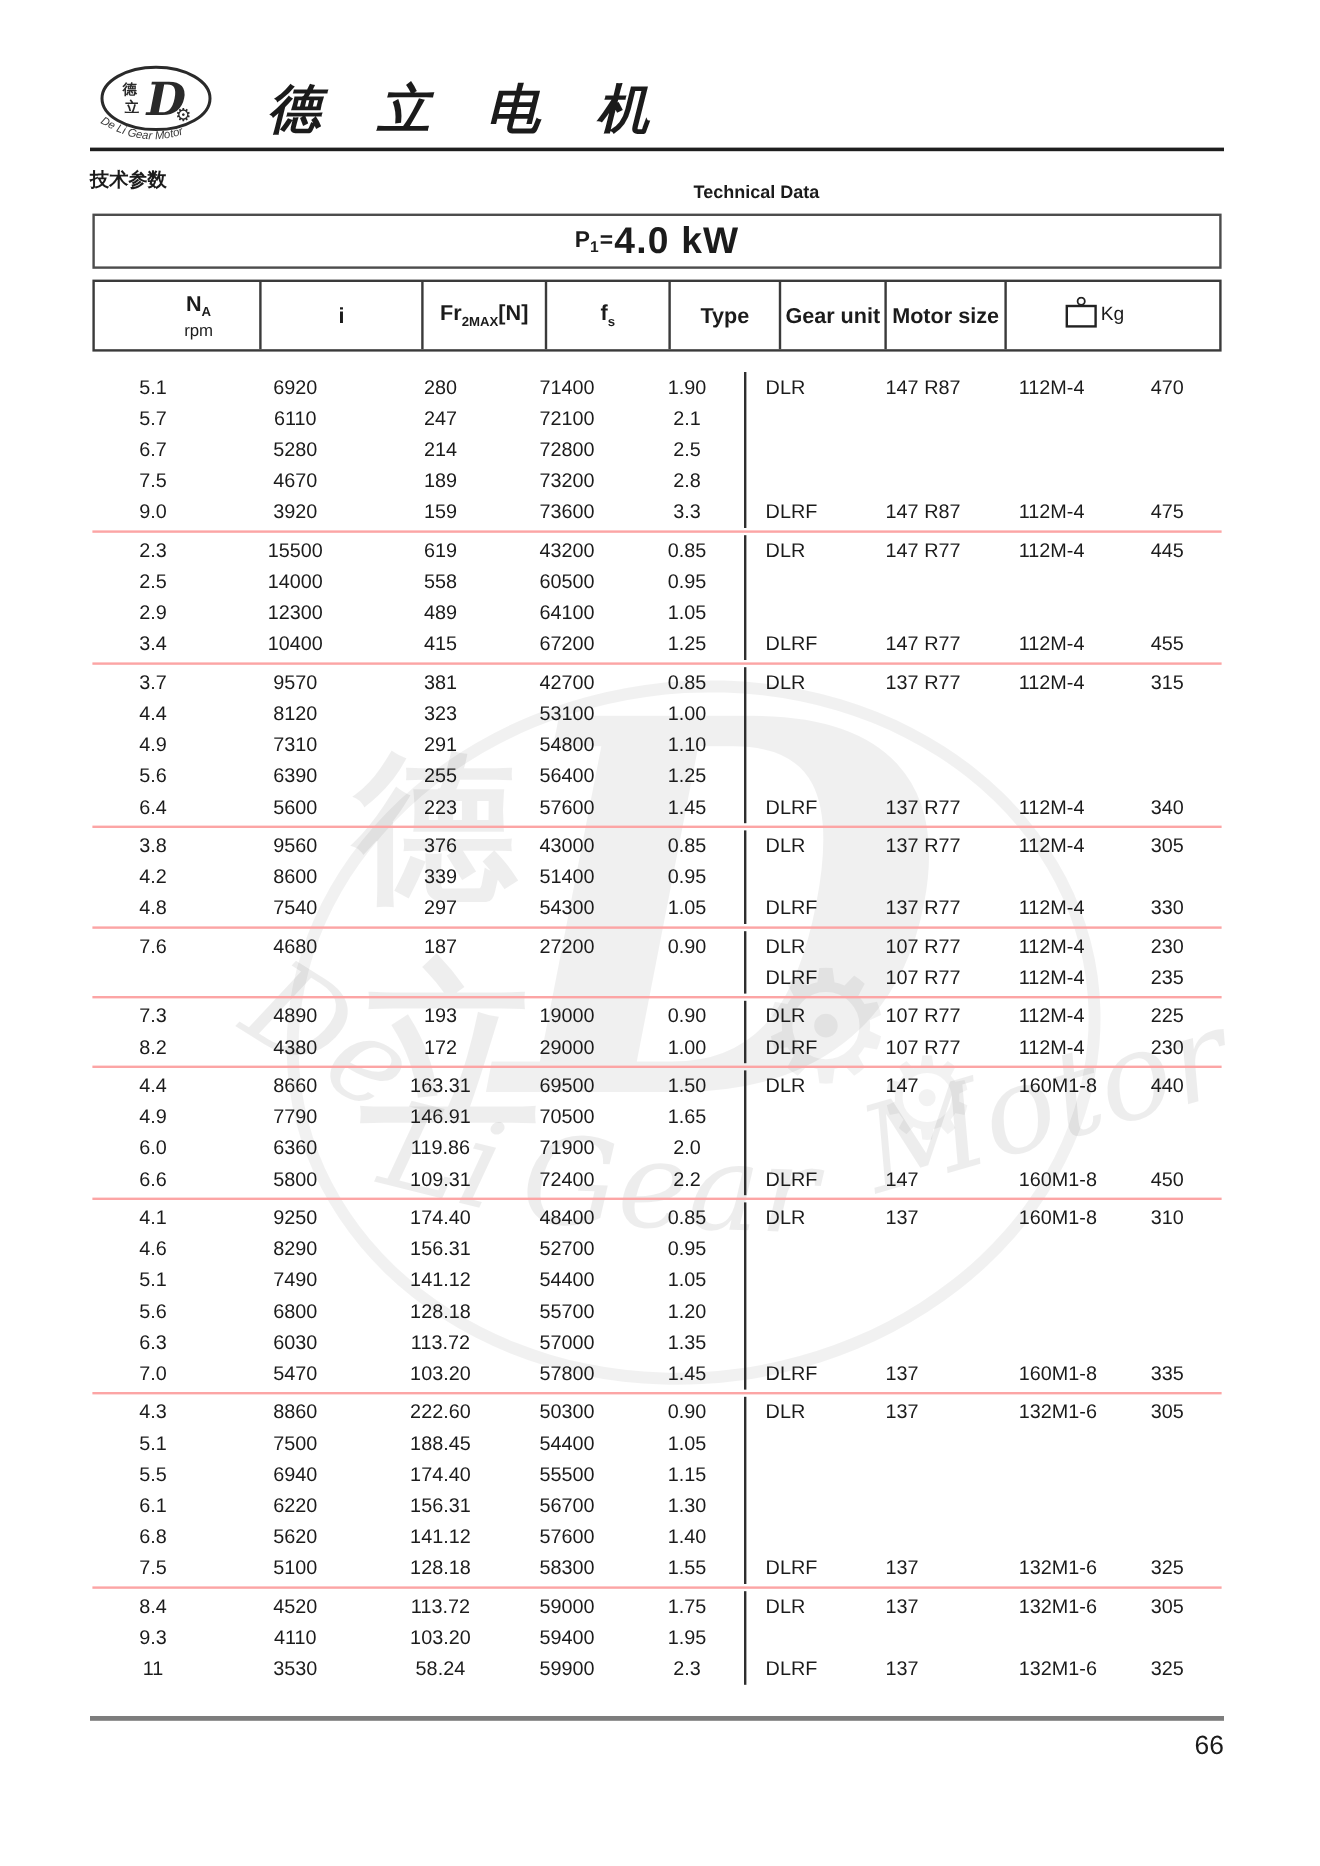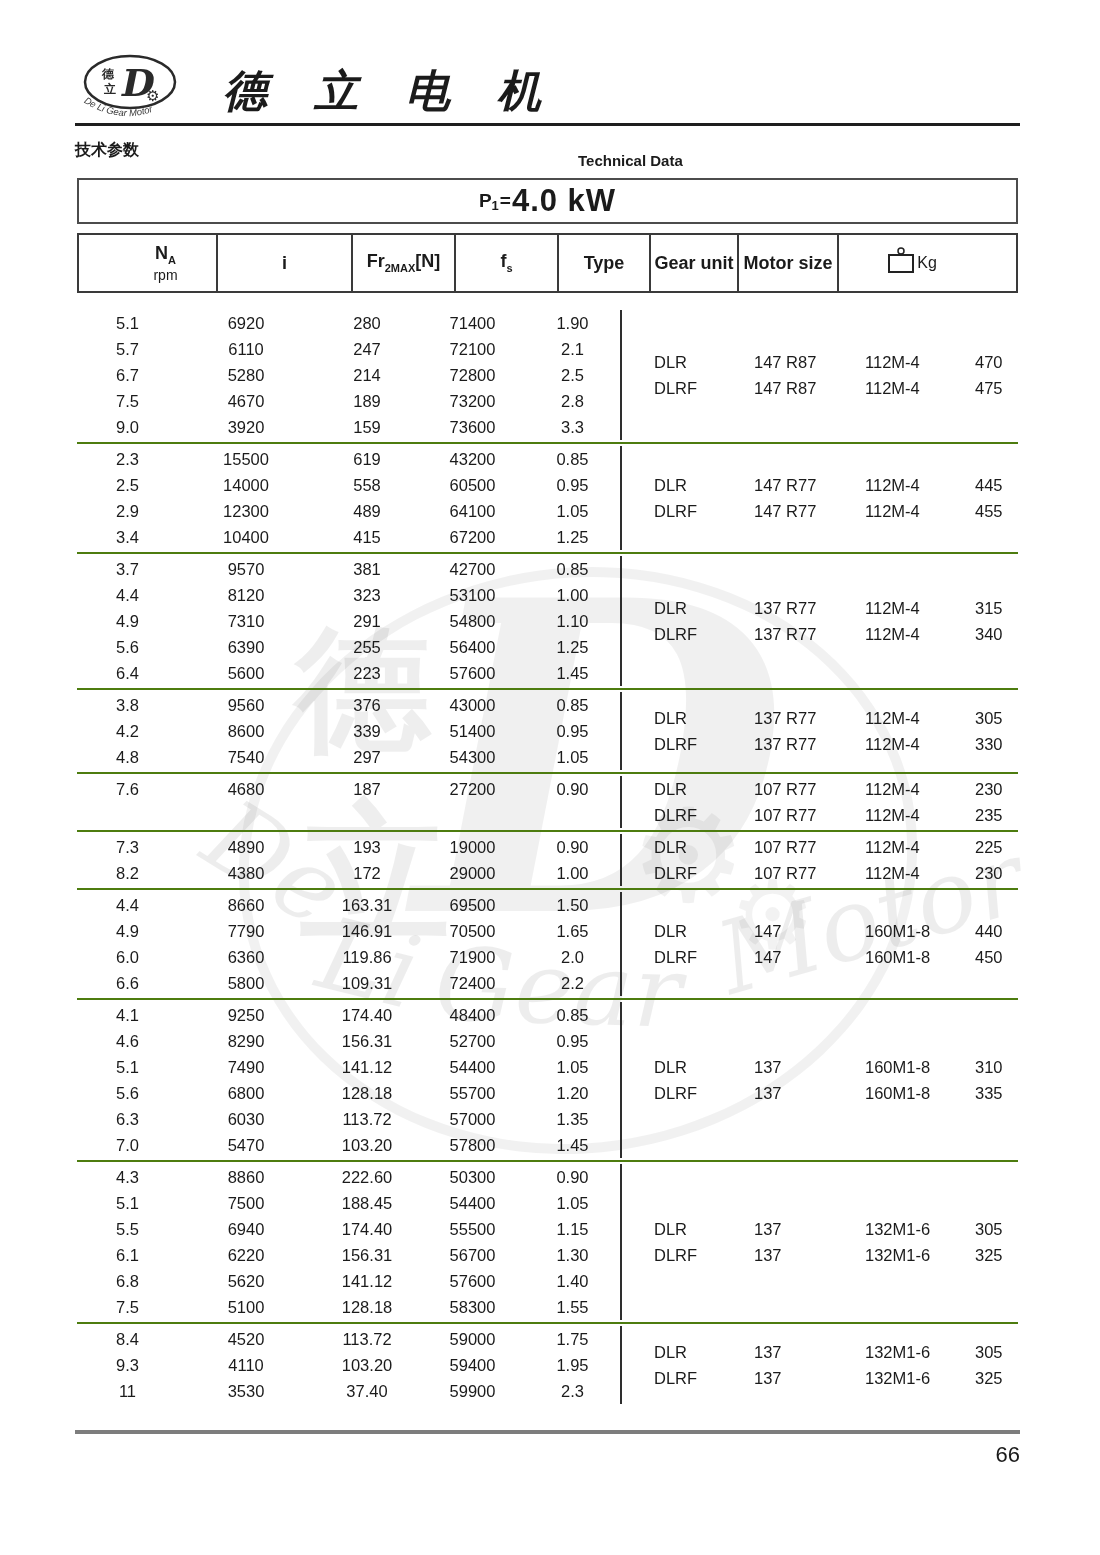--- a/index.html
+++ b/index.html
@@ -53,27 +53,27 @@
     align-items:center; justify-content:center; line-height:1.15; }
   .th:last-child { border-right:none; }
   .th-main { font-size:18px; font-weight:bold; }
   .th-main sub { font-size:11px; font-weight:bold; }
   .th-unit { font-size:14px; }
   .th-kg { display:flex; flex-direction:row; align-items:center; justify-content:center; gap:1px; }
   .kg-label { font-size:16px; }
 
   
   .table-body { position:absolute; left:77px; top:295px; width:941px; padding-top:13px; }
-  .group { display:flex; border-bottom:2px solid #4d7c0f; padding:2px 0; }
+  .group { display:flex; border-bottom:2px solid #fca5a5; padding:2px 0; }
   .group:last-child { border-bottom:none; }
   .group-left { width:543px; display:grid;
     grid-template-columns:101px 136px 106px 105px 95px; align-content:start; }
   .cell { height:26px; line-height:26px; text-align:center; font-size:16.5px; }
   .group-right { flex:1; border-left:2px solid #2e2e2e; display:flex; flex-direction:column;
-    justify-content:center; padding-left:32px; }
+    justify-content:space-between; padding-left:16px; }
   .variant { display:grid; grid-template-columns:100px 111px 110px 50px; height:26px; line-height:26px; font-size:16.5px; }
   .vc { text-align:left; }
 
   
   .bottom-rule { position:absolute; left:75px; top:1430px; width:945px; height:4px; background:#7d7d7d; }
   .page-number { position:absolute; left:75px; top:1442px; width:945px; text-align:right; font-size:22px; }
 </style>
 </head>
 <body>
 
@@ -509,21 +509,21 @@
             <div class="cell">113.72</div>
             <div class="cell">59000</div>
             <div class="cell">1.75</div>
             <div class="cell">9.3</div>
             <div class="cell">4110</div>
             <div class="cell">103.20</div>
             <div class="cell">59400</div>
             <div class="cell">1.95</div>
             <div class="cell">11</div>
             <div class="cell">3530</div>
-            <div class="cell">37.40</div>
+            <div class="cell">58.24</div>
             <div class="cell">59900</div>
             <div class="cell">2.3</div>
           </div>
           <div class="group-right">
             <div class="variant">
               <div class="vc">DLR</div>
               <div class="vc">137</div>
               <div class="vc">132M1-6</div>
               <div class="vc">305</div>
             </div>

